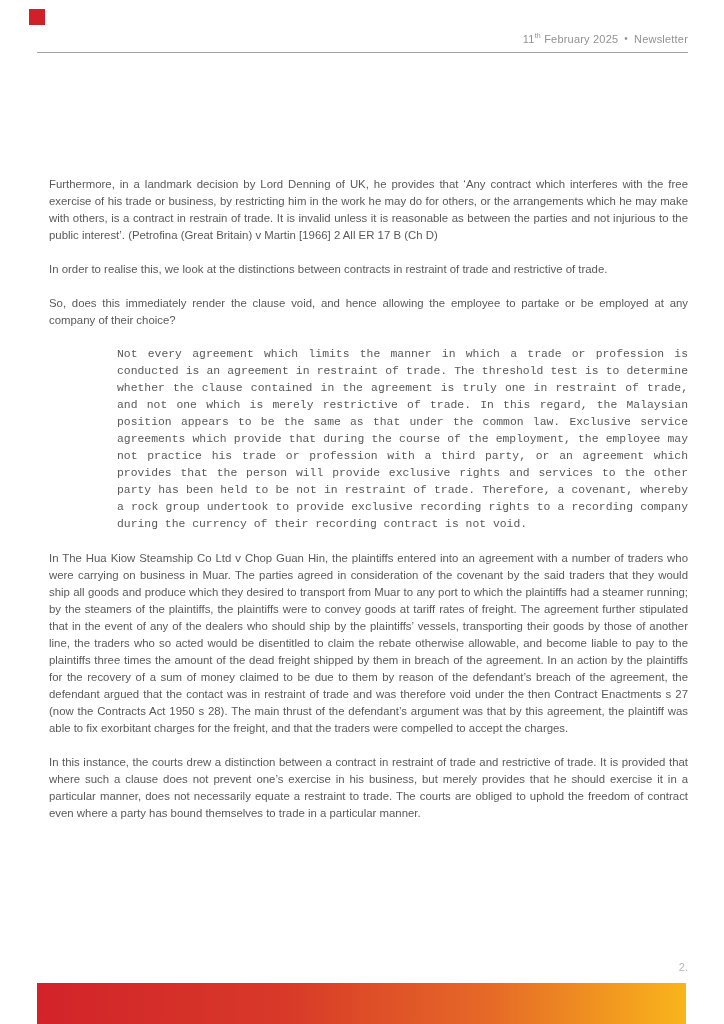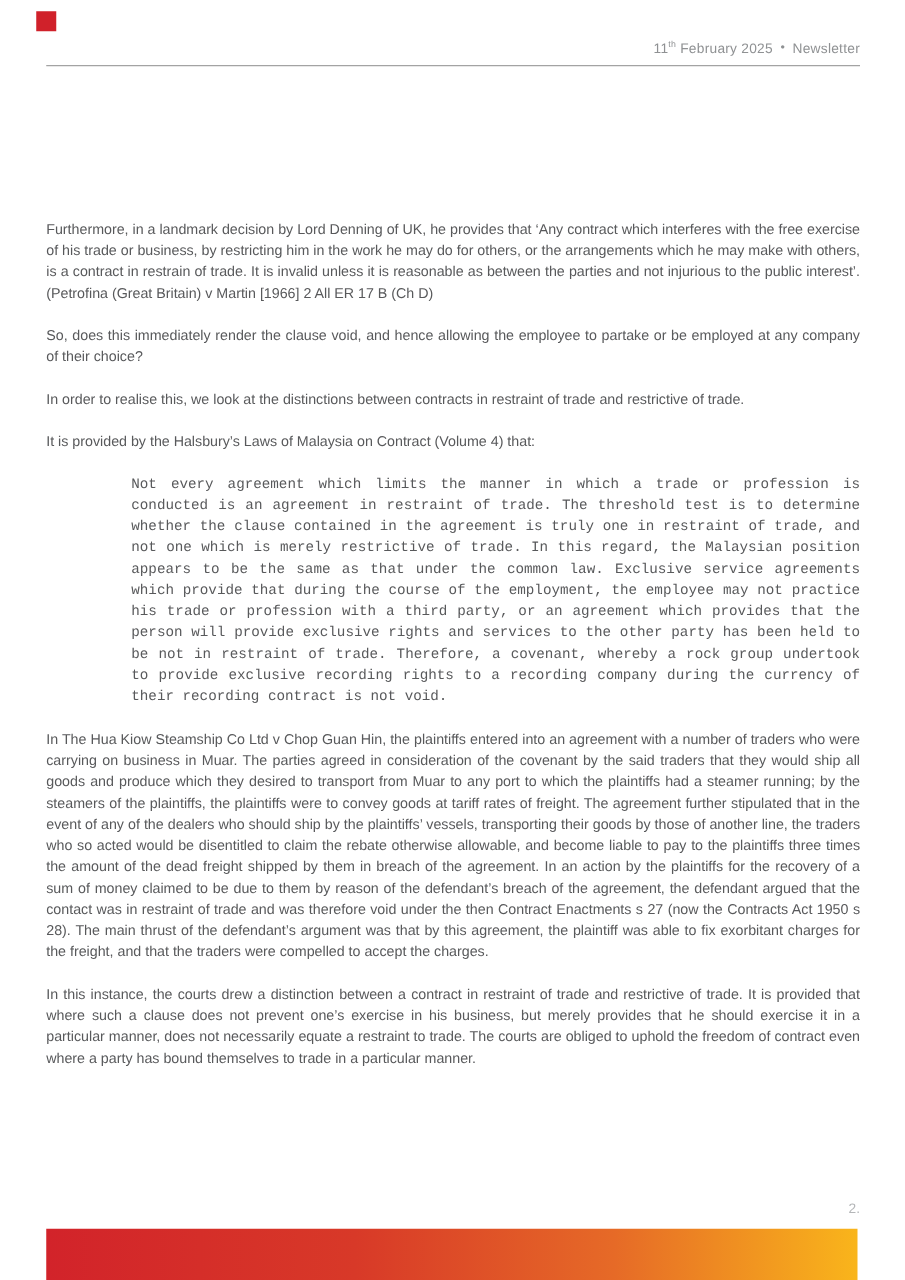--- a/index.html
+++ b/index.html
@@ -52,21 +52,21 @@
     position: absolute;
     left: 37px;
     right: 36px;
     top: 176px;
     color: #58595b;
     font-size: 11.4px;
     line-height: 17px;
   }
   .article p.para {
     text-align: justify;
-    margin: 0 0 17px 0;
+    margin: 0 0 17px 12px;
   }
   .article p.quote {
     padding-left: 68px;
     font-family: Liberation Mono, monospace;
   }
   .case-name {
     font-weight: bold;
     font-style: italic;
   }
   .page-number {
@@ -90,23 +90,22 @@
 <div class="page">
 
   <div class="brand-mark" style="background: rgb(208, 33, 42);"></div>
 
   <div class="header-text"><span>11</span><sup>th</sup><span> February 2025</span><span class="header-bullet">•</span><span>Newsletter</span></div>
 
   <div class="divider"></div>
 
   <main class="article">
       <p class="para">Furthermore, in a landmark decision by Lord Denning of UK, he provides that ‘Any contract which interferes with the free exercise of his trade or business, by restricting him in the work he may do for others, or the arrangements which he may make with others, is a contract in restrain of trade. It is invalid unless it is reasonable as between the parties and not injurious to the public interest’. (Petrofina (Great Britain) v Martin [1966] 2 All ER 17 B (Ch D)</p>
+      <p class="para">In order to realise this, we look at the distinctions between contracts in restraint of trade and restrictive of trade.</p>
       <p class="para">So, does this immediately render the clause void, and hence allowing the employee to partake or be employed at any company of their choice?</p>
-      <p class="para">In order to realise this, we look at the distinctions between contracts in restraint of trade and restrictive of trade.</p>
-      <p class="para">It is provided by the Halsbury’s Laws of Malaysia on Contract (Volume 4) that:</p>
       <p class="para quote">Not every agreement which limits the manner in which a trade or profession is conducted is an agreement in restraint of trade. The threshold test is to determine whether the clause contained in the agreement is truly one in restraint of trade, and not one which is merely restrictive of trade. In this regard, the Malaysian position appears to be the same as that under the common law. Exclusive service agreements which provide that during the course of the employment, the employee may not practice his trade or profession with a third party, or an agreement which provides that the person will provide exclusive rights and services to the other party has been held to be not in restraint of trade. Therefore, a covenant, whereby a rock group undertook to provide exclusive recording rights to a recording company during the currency of their recording contract is not void.</p>
       <p class="para">In The Hua Kiow Steamship Co Ltd v Chop Guan Hin, the plaintiffs entered into an agreement with a number of traders who were carrying on business in Muar. The parties agreed in consideration of the covenant by the said traders that they would ship all goods and produce which they desired to transport from Muar to any port to which the plaintiffs had a steamer running; by the steamers of the plaintiffs, the plaintiffs were to convey goods at tariff rates of freight. The agreement further stipulated that in the event of any of the dealers who should ship by the plaintiffs’ vessels, transporting their goods by those of another line, the traders who so acted would be disentitled to claim the rebate otherwise allowable, and become liable to pay to the plaintiffs three times the amount of the dead freight shipped by them in breach of the agreement. In an action by the plaintiffs for the recovery of a sum of money claimed to be due to them by reason of the defendant’s breach of the agreement, the defendant argued that the contact was in restraint of trade and was therefore void under the then Contract Enactments s 27 (now the Contracts Act 1950 s 28). The main thrust of the defendant’s argument was that by this agreement, the plaintiff was able to fix exorbitant charges for the freight, and that the traders were compelled to accept the charges.</p>
       <p class="para">In this instance, the courts drew a distinction between a contract in restraint of trade and restrictive of trade. It is provided that where such a clause does not prevent one’s exercise in his business, but merely provides that he should exercise it in a particular manner, does not necessarily equate a restraint to trade. The courts are obliged to uphold the freedom of contract even where a party has bound themselves to trade in a particular manner.</p>
     </main>
 
   <div class="page-number">2.</div>
 
   <div class="gradient-bar" style="background: linear-gradient(to right, rgb(210, 35, 42) 0%, rgb(216, 57, 40) 38%, rgb(230, 106, 39) 70%, rgb(249, 181, 27) 100%);"></div>
 
 </div>

